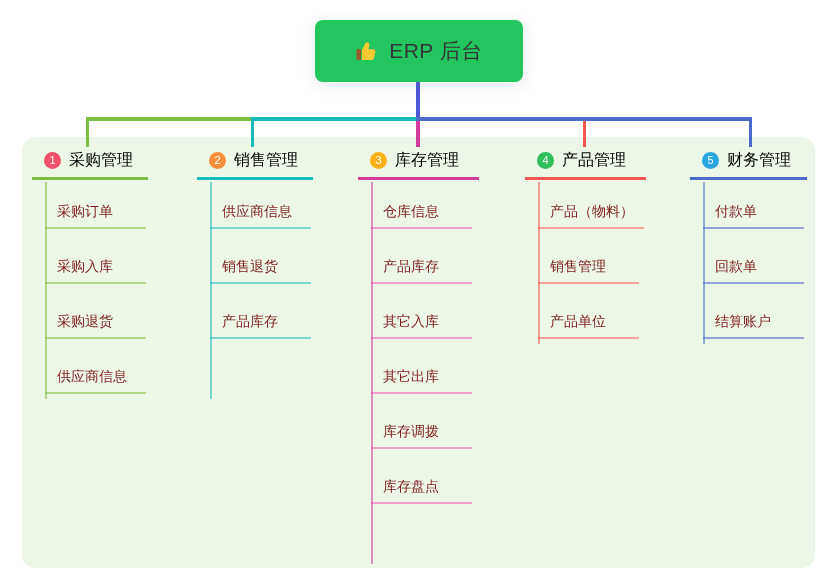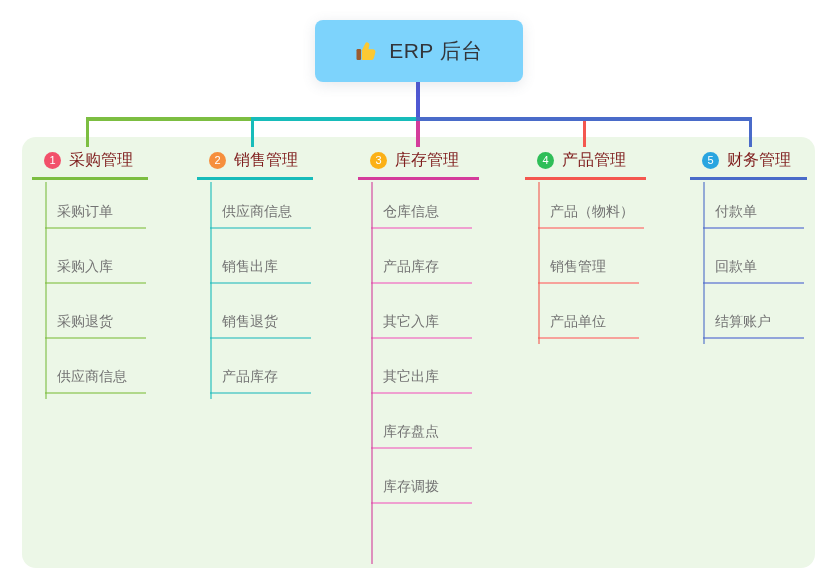--- a/index.html
+++ b/index.html
@@ -5,21 +5,21 @@
   html,body{margin:0;padding:0;}
   body{
     width:839px;height:588px;position:relative;overflow:hidden;
     background:#ffffff;
     font-family:"Liberation Sans","DejaVu Sans",sans-serif;
     color:#3a3a3a;
   }
   
   .root-node{
     position:absolute;left:315px;top:20px;width:208px;height:62px;
-    background:#7dd3fc;border-radius:8px;
+    background:#22c55e;border-radius:8px;
     box-shadow:0 3px 14px rgba(80,90,110,.14);
     display:flex;align-items:center;justify-content:center;gap:10px;
   }
   .root-title{font-size:21px;font-weight:500;color:#33353a;letter-spacing:.5px;}
   .thumb{display:inline-flex;align-items:center;}
   
   .line{position:absolute;}
   .panel{
     position:absolute;left:22px;top:137px;width:793px;height:431px;
     border-radius:14px;
@@ -32,34 +32,34 @@
     box-sizing:border-box;padding:0 0 6px 12px;
     border-bottom:3px solid var(--line,#888);
   }
   .b1 .bheader{width:116px;} .b2 .bheader{width:116px;} .b3 .bheader{width:121px;}
   .b4 .bheader{width:121px;} .b5 .bheader{width:117px;}
   .badge{
     flex:0 0 auto;width:17px;height:17px;border-radius:50%;
     background:var(--badge,#999);color:#fff;
     font-size:11px;line-height:17px;text-align:center;font-weight:500;
   }
-  .hlabel{font-size:16px;font-weight:500;color:#7f1d1d;white-space:nowrap;}
+  .hlabel{font-size:16px;font-weight:500;color:#000000;white-space:nowrap;}
   .vline{
     position:absolute;left:13px;top:32px;width:2px;
     background:var(--line,#888);opacity:.55;
   }
   .b1 .vline,.b2 .vline{height:217px;}
   .b3 .vline{height:382px;}
   .b4 .vline,.b5 .vline{height:162px;}
   .children{margin-left:13px;}
   .child{
     width:fit-content;min-width:79px;
     padding:28px 10px 6px 12px;
     border-bottom:2px solid var(--tint,#bbb);
-    font-size:14px;line-height:19px;color:#737373;white-space:nowrap;
+    font-size:14px;line-height:19px;color:#7f1d1d;white-space:nowrap;
   }
   .child:first-child{padding-top:22px;}
 </style>
 </head>
 <body>
 
 <div class="panel" style="background: rgb(236, 247, 231);"></div>
 
 <div class="line" style="left: 416px; top: 82px; width: 4px; height: 37px; background: rgb(79, 88, 211);"></div>
 <div class="line" style="left: 86px; top: 117px; width: 167px; height: 4px; background: rgb(124, 190, 65);"></div>
@@ -96,39 +96,38 @@
 </div>
 
 <div class="branch b2" style="--line: #17bcba; --tint: #7ed6d0; --badge: #f68f3d;">
   <div class="bheader">
     <span class="badge">2</span>
     <span class="hlabel">销售管理</span>
   </div>
   <div class="vline"></div>
   <div class="children">
     <div class="child">供应商信息</div>
-    <div class="child">销售出库</div>
     <div class="child">销售退货</div>
     <div class="child">产品库存</div>
   </div>
 </div>
 
 <div class="branch b3" style="--line: #d43c9b; --tint: #efa0d0; --badge: #fbb117;">
   <div class="bheader">
     <span class="badge">3</span>
     <span class="hlabel">库存管理</span>
   </div>
   <div class="vline"></div>
   <div class="children">
     <div class="child">仓库信息</div>
     <div class="child">产品库存</div>
     <div class="child">其它入库</div>
     <div class="child">其它出库</div>
+    <div class="child">库存调拨</div>
     <div class="child">库存盘点</div>
-    <div class="child">库存调拨</div>
   </div>
 </div>
 
 <div class="branch b4" style="--line: #f4574f; --tint: #f7a29b; --badge: #2fbe58;">
   <div class="bheader">
     <span class="badge">4</span>
     <span class="hlabel">产品管理</span>
   </div>
   <div class="vline"></div>
   <div class="children">

